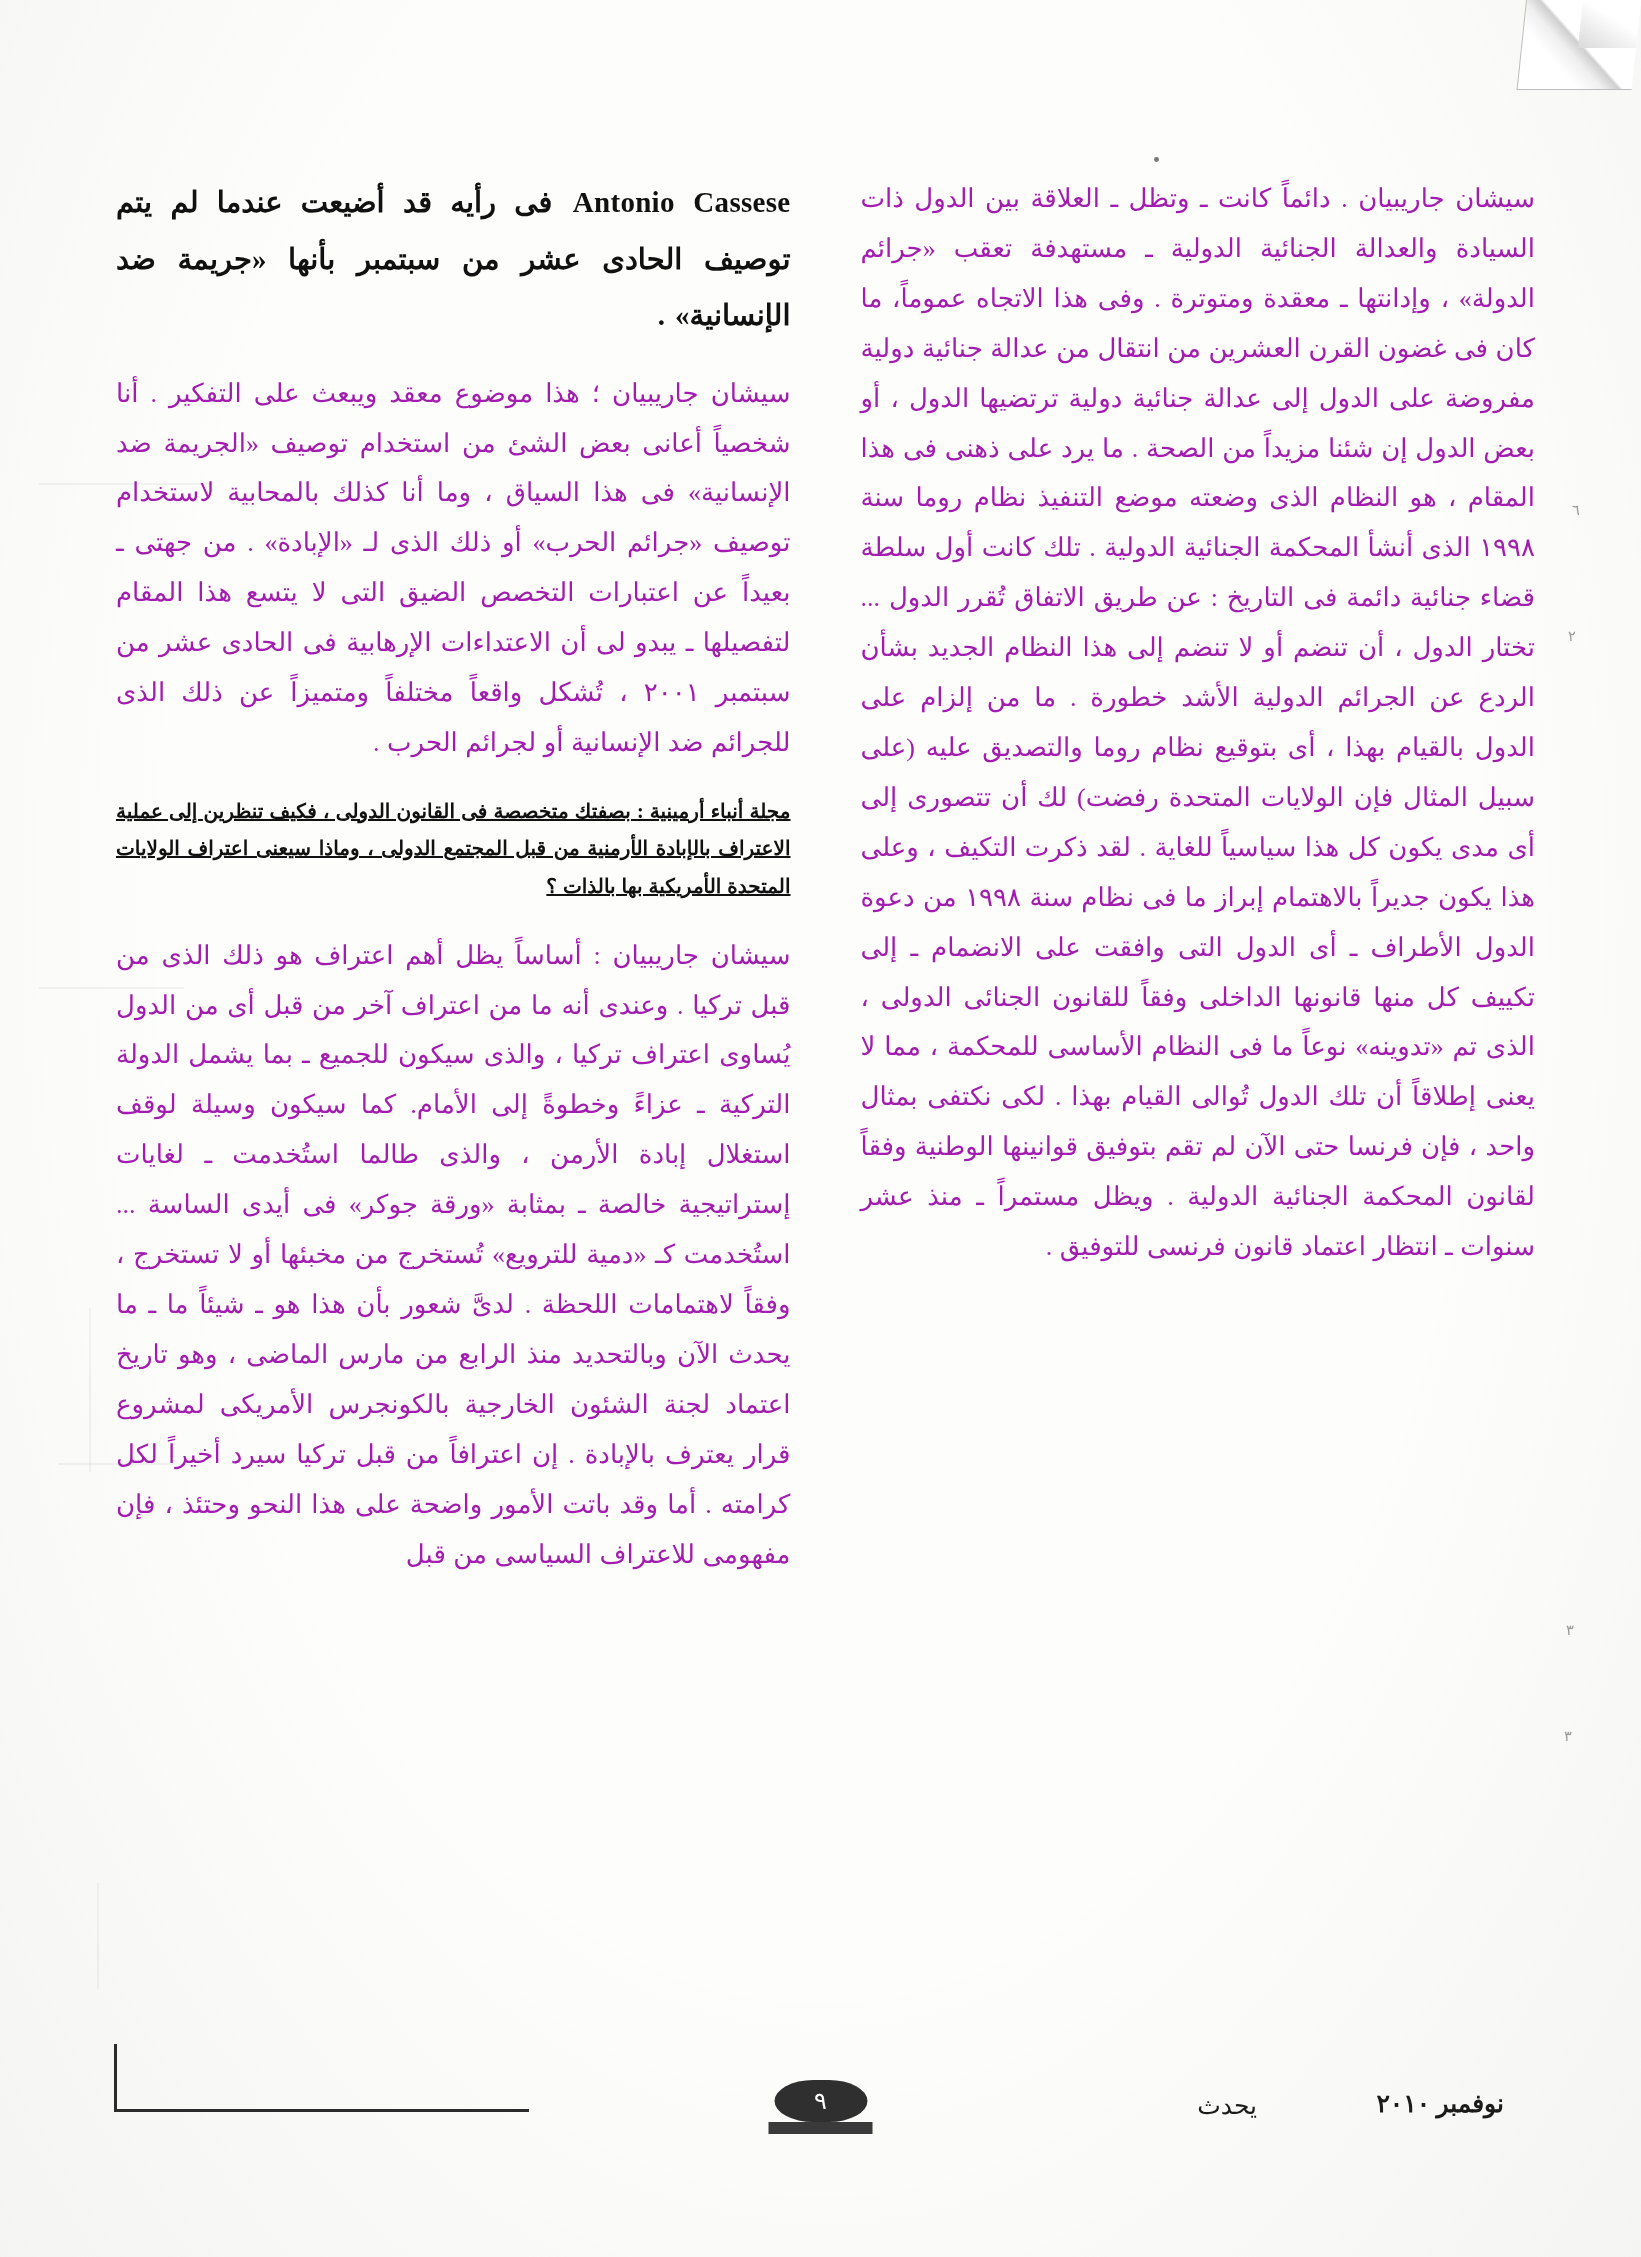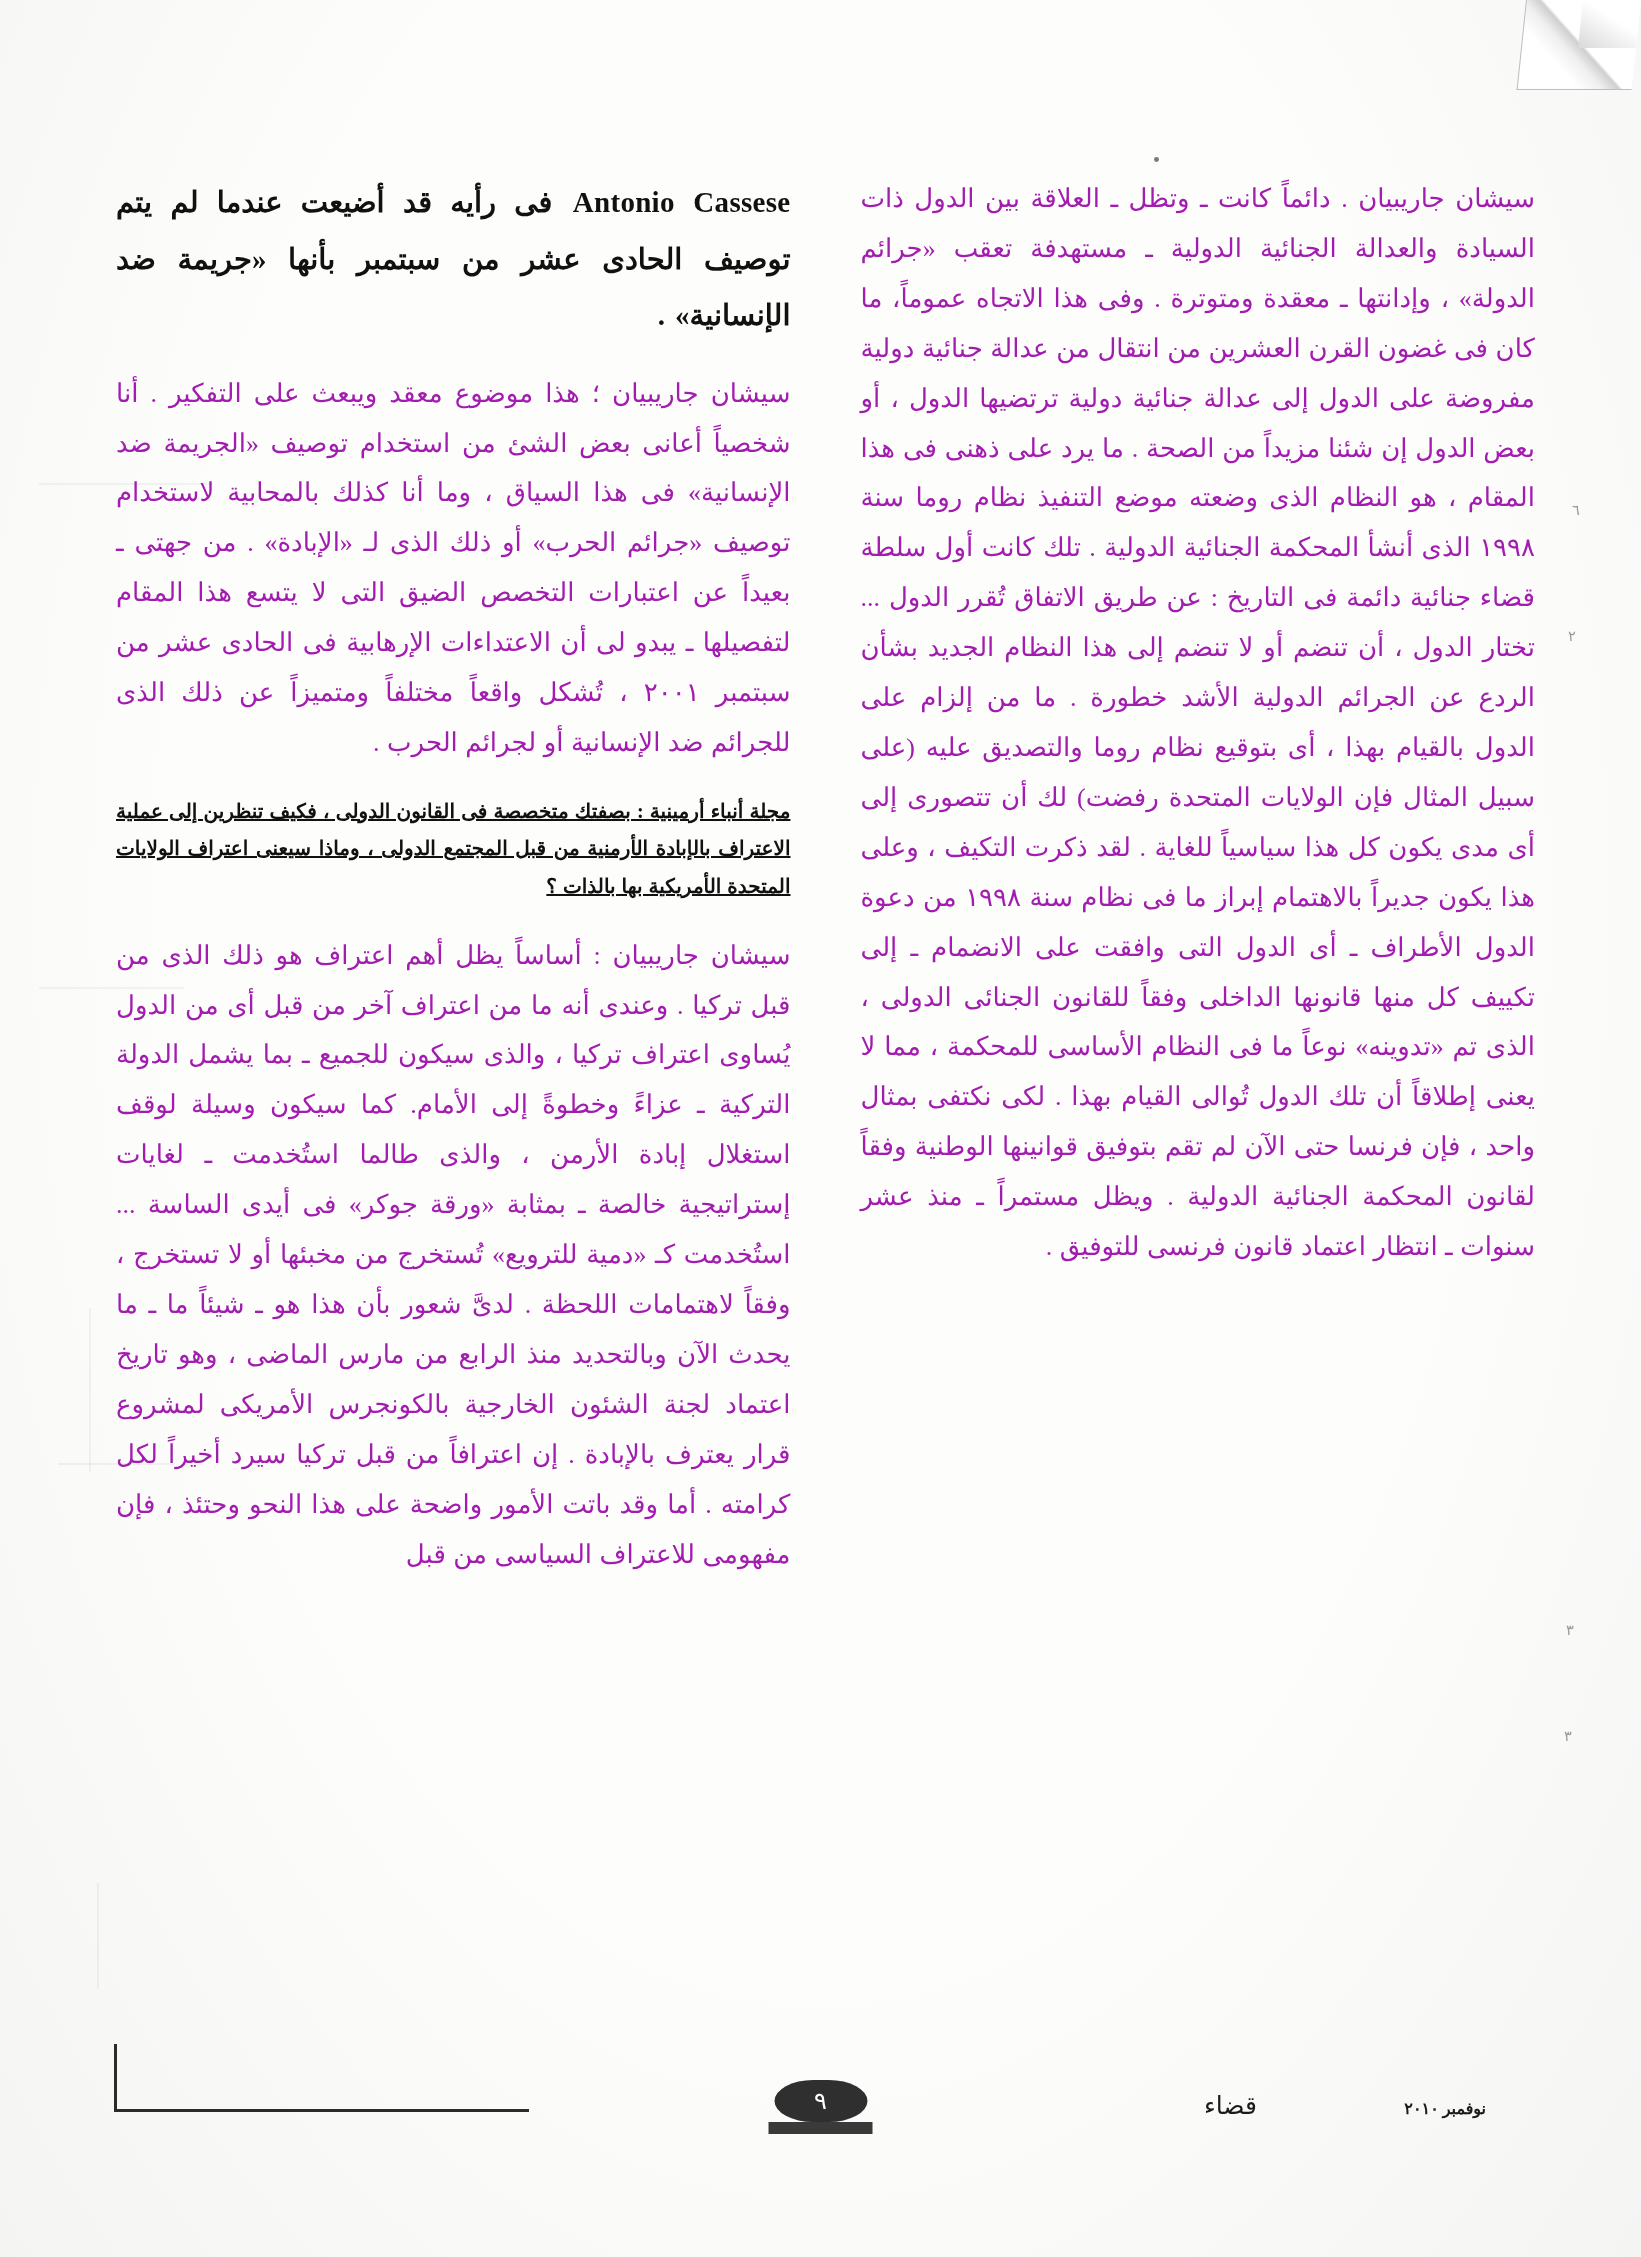--- a/index.html
+++ b/index.html
@@ -176,23 +176,23 @@
     position: absolute;
     left: 50%;
     transform: translateX(-50%);
     bottom: -11.6px;
     width: 104px;
     height: 11.6px;
     background: #3a3a3a;
   }
   .footer-date {
     position: absolute;
-    right: 155px;
+    right: 137px;
     bottom: 25px;
-    font-size: 16px;
+    font-size: 25px;
     font-weight: bold;
     letter-spacing: 1.9px;
     color: #1b1b1b;
   }
   .footer-mag {
     position: absolute;
     right: 384px;
     bottom: 23px;
     font-size: 25px;
     color: #1b1b1b;
@@ -232,18 +232,18 @@
       <p>سيشان جاريبيان ؛ هذا موضوع معقد ويبعث على التفكير . أنا شخصياً أعانى بعض الشئ من استخدام توصيف «الجريمة ضد الإنسانية» فى هذا السياق ، وما أنا كذلك بالمحابية لاستخدام توصيف «جرائم الحرب» أو ذلك الذى لـ «الإبادة» . من جهتى ـ بعيداً عن اعتبارات التخصص الضيق التى لا يتسع هذا المقام لتفصيلها ـ يبدو لى أن الاعتداءات الإرهابية فى الحادى عشر من سبتمبر ٢٠٠١ ، تُشكل واقعاً مختلفاً ومتميزاً عن ذلك الذى للجرائم ضد الإنسانية أو لجرائم الحرب .</p>
       <p class="lead">مجلة أنباء أرمينية : بصفتك متخصصة فى القانون الدولى ، فكيف تنظرين إلى عملية الاعتراف بالإبادة الأرمنية من قبل المجتمع الدولى ، وماذا سيعنى اعتراف الولايات المتحدة الأمريكية بها بالذات ؟</p>
       <p>سيشان جاريبيان : أساساً يظل أهم اعتراف هو ذلك الذى من قبل تركيا . وعندى أنه ما من اعتراف آخر من قبل أى من الدول يُساوى اعتراف تركيا ، والذى سيكون للجميع ـ بما يشمل الدولة التركية ـ عزاءً وخطوةً إلى الأمام. كما سيكون وسيلة لوقف استغلال إبادة الأرمن ، والذى طالما استُخدمت ـ لغايات إستراتيجية خالصة ـ بمثابة «ورقة جوكر» فى أيدى الساسة ... استُخدمت كـ «دمية للترويع» تُستخرج من مخبئها أو لا تستخرج ، وفقاً لاهتمامات اللحظة . لدىَّ شعور بأن هذا هو ـ شيئاً ما ـ ما يحدث الآن وبالتحديد منذ الرابع من مارس الماضى ، وهو تاريخ اعتماد لجنة الشئون الخارجية بالكونجرس الأمريكى لمشروع قرار يعترف بالإبادة . إن اعترافاً من قبل تركيا سيرد أخيراً لكل كرامته . أما وقد باتت الأمور واضحة على هذا النحو وحتئذ ، فإن مفهومى للاعتراف السياسى من قبل</p>
     </div>
 
   </div>
 
   <div class="footer">
     <div class="footer-rule"></div>
     <div class="page-badge">٩</div>
-    <div class="footer-mag">قضاء</div>
+    <div class="footer-mag">يحدث</div>
     <div class="footer-date">نوفمبر ٢٠١٠</div>
   </div>
 
 </div>
 
 
 </body></html>

